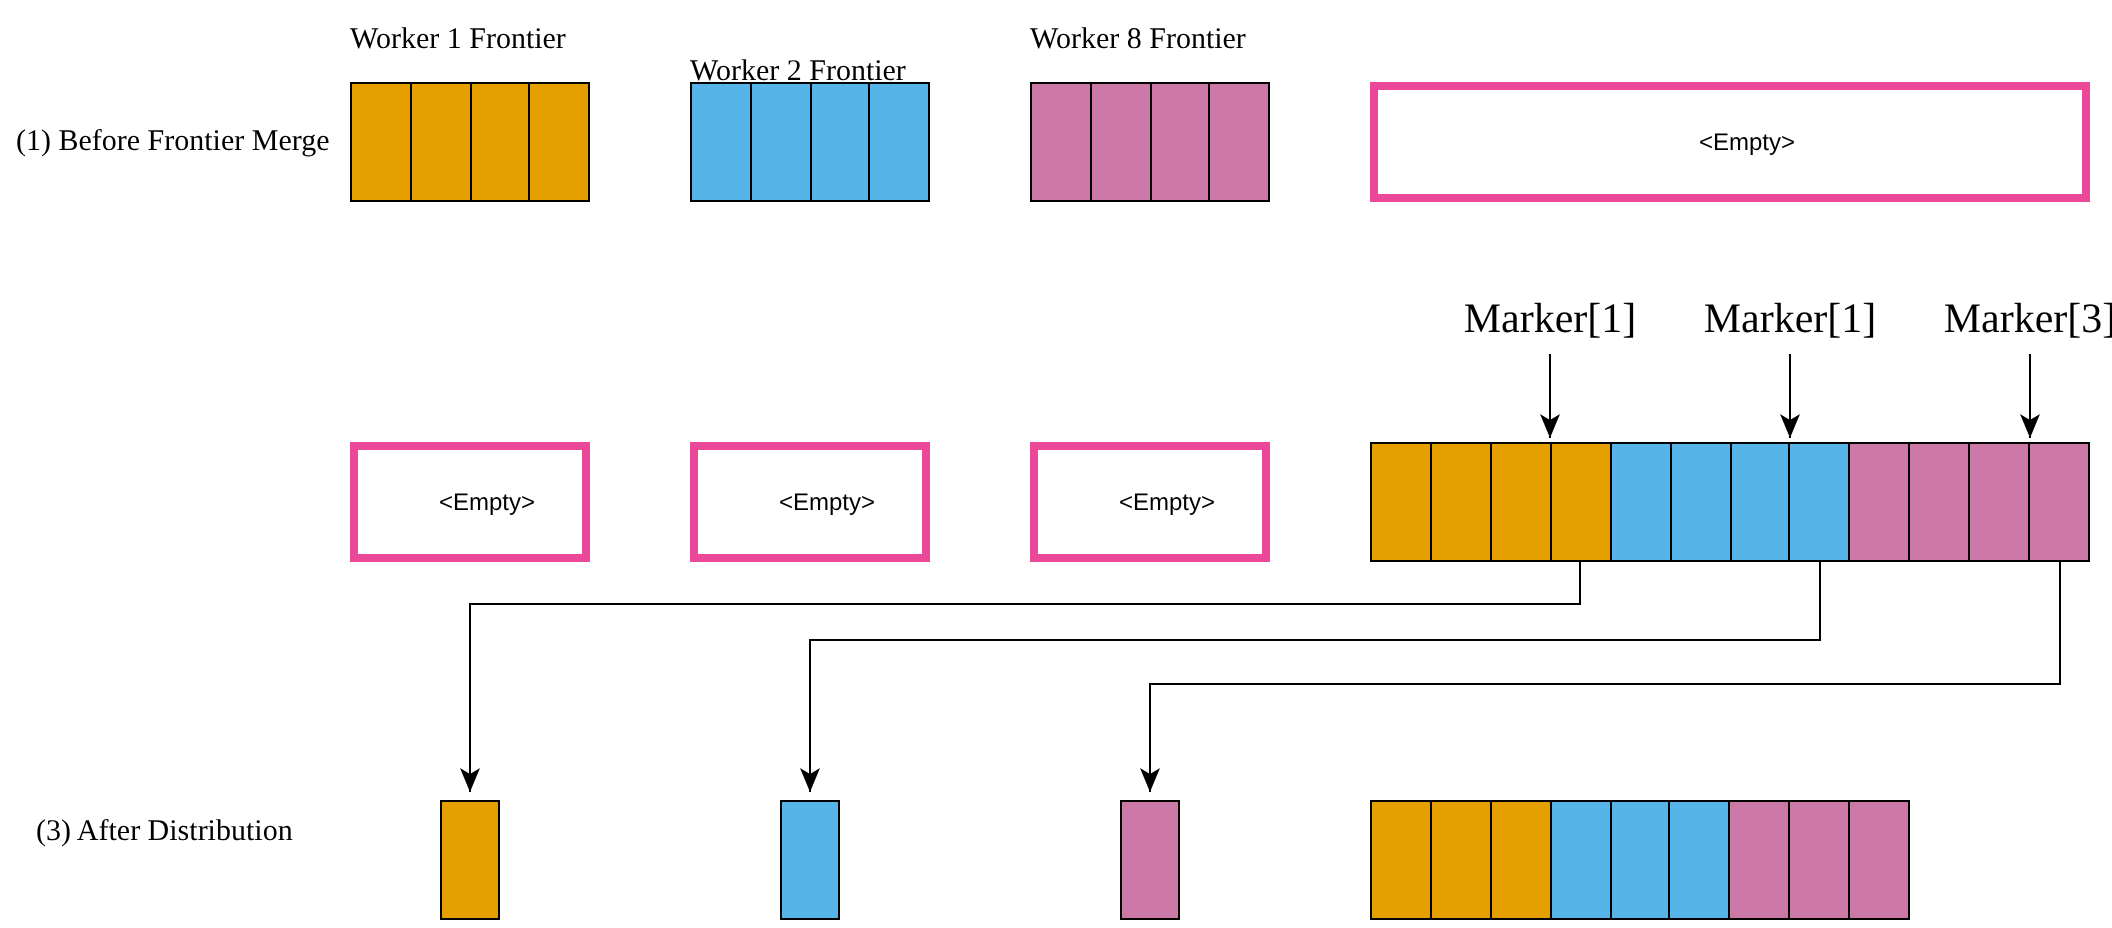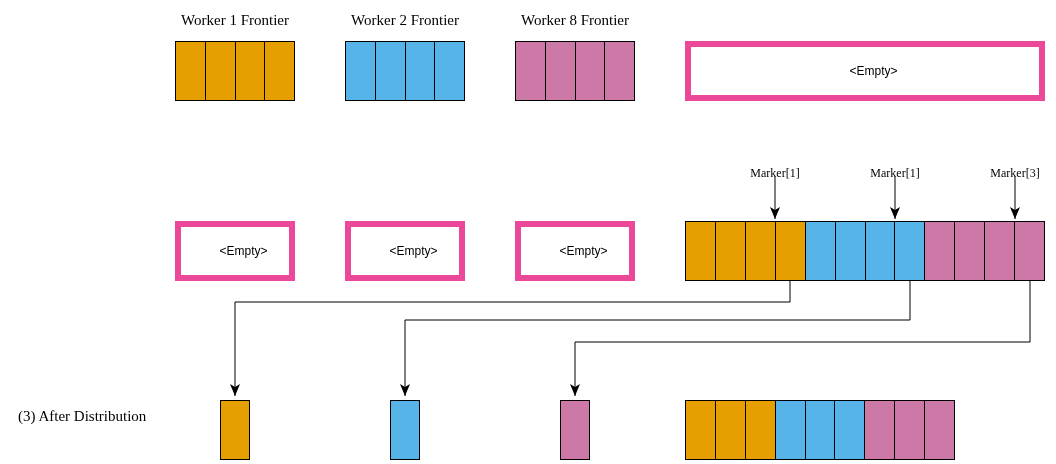--- a/index.html
+++ b/index.html
@@ -1,37 +1,38 @@
 <!DOCTYPE html>
 <html><head>
 <meta charset="utf-8">
 <style>
   html,body{margin:0;padding:0;background:#fff;}
   .canvas{position:relative;width:1056px;height:464px;background:#fff;overflow:hidden;
           font-family:"Liberation Serif",serif;color:#000;}
-  .title{position:absolute;top:11px;height:18px;line-height:18px;font-size:15px;text-align:center;}
+  .title{position:absolute;top:11px;height:18px;line-height:18px;font-size:15px;}
   .rowlabel{position:absolute;height:18px;line-height:18px;font-size:15px;white-space:nowrap;}
-  .marker-label{position:absolute;top:164px;width:120px;height:18px;line-height:18px;font-size:12px;text-align:center;}
+  .marker-label{position:absolute;top:150px;width:120px;height:18px;line-height:18px;font-size:21px;text-align:center;}
   .cellbox{position:absolute;height:60px;display:flex;border:1px solid #000;box-sizing:border-box;background:#fff;}
   .cell{flex:1;border-right:1px solid #000;}
   .cell:last-child{border-right:none;}
-  .emptybox{position:absolute;height:60px;border:6px solid #ec4899;box-sizing:border-box;
+  .emptybox{position:absolute;height:60px;border:4px solid #ec4899;box-sizing:border-box;
             display:flex;align-items:center;justify-content:center;background:#fff;
             font-family:"Liberation Sans",sans-serif;font-size:12px;color:#000;padding-left:17px;}
   .overlay{position:absolute;left:0;top:0;width:1056px;height:464px;pointer-events:none;}
 </style>
 </head>
 <body>
 
 <div class="canvas">
 
   <div class="title" style="left:175px;width:120px;">Worker 1 Frontier</div>
-  <div class="title" style="left:345px;width:120px;">Worker 2 Frontier</div>
+  <div class="title" style="left:345px;width:120px;margin-top:16px;">Worker 2 Frontier</div>
   <div class="title" style="left:515px;width:120px;">Worker 8 Frontier</div>
 
+  <div class="rowlabel" style="left:8px;top:62px;">(1) Before Frontier Merge</div>
   <div class="rowlabel" style="left:18px;top:407px;">(3) After Distribution</div>
 
   <div class="cellbox" style="left:175px;top:41px;width:120px;">
       <div class="cell" style="background: rgb(230, 159, 0);"></div>
       <div class="cell" style="background: rgb(230, 159, 0);"></div>
       <div class="cell" style="background: rgb(230, 159, 0);"></div>
       <div class="cell" style="background: rgb(230, 159, 0);"></div>
     </div>
   <div class="cellbox" style="left:345px;top:41px;width:120px;">
       <div class="cell" style="background: rgb(86, 180, 233);"></div>

